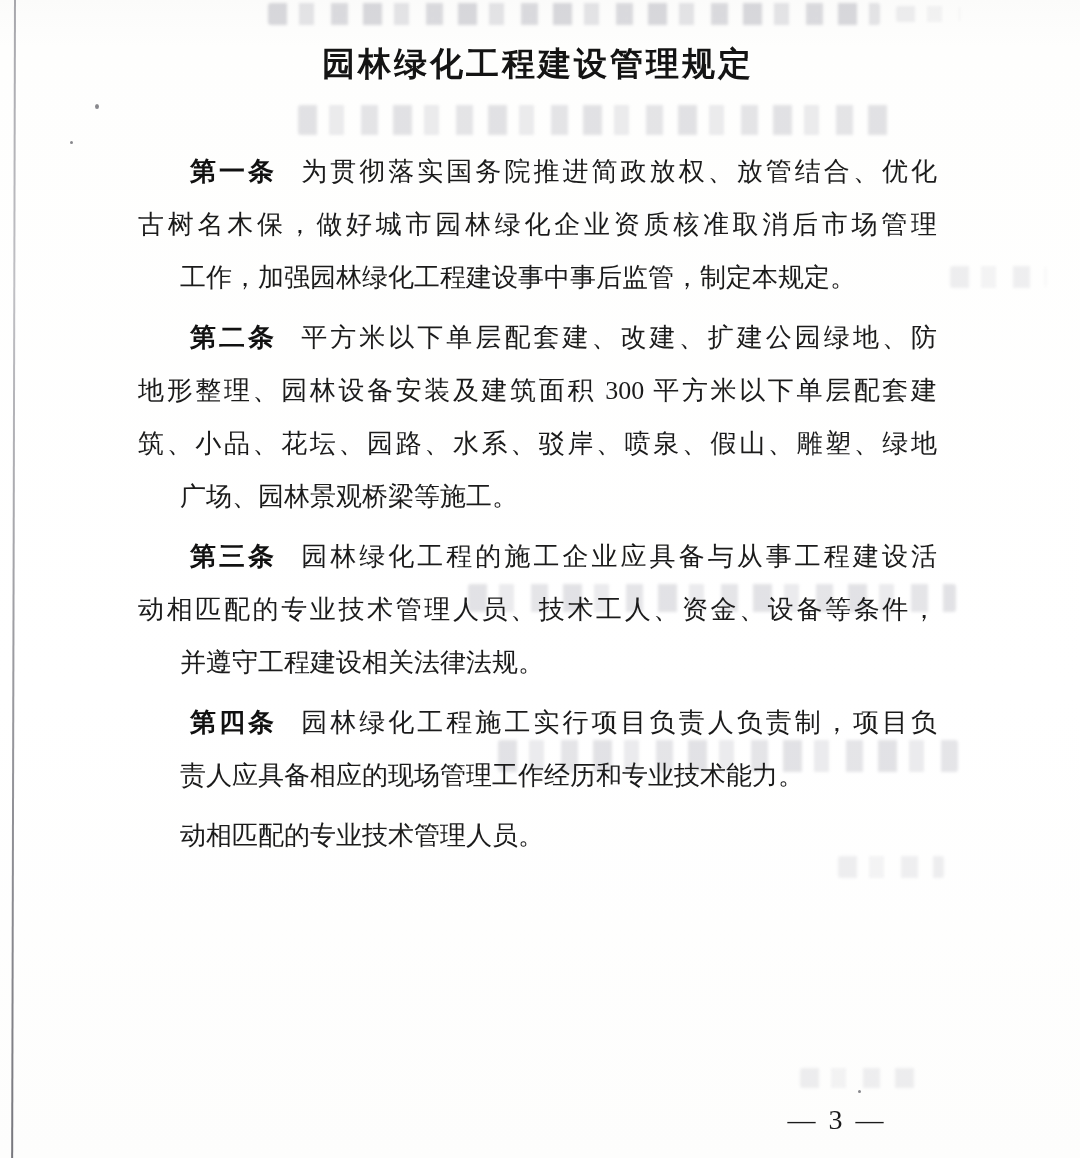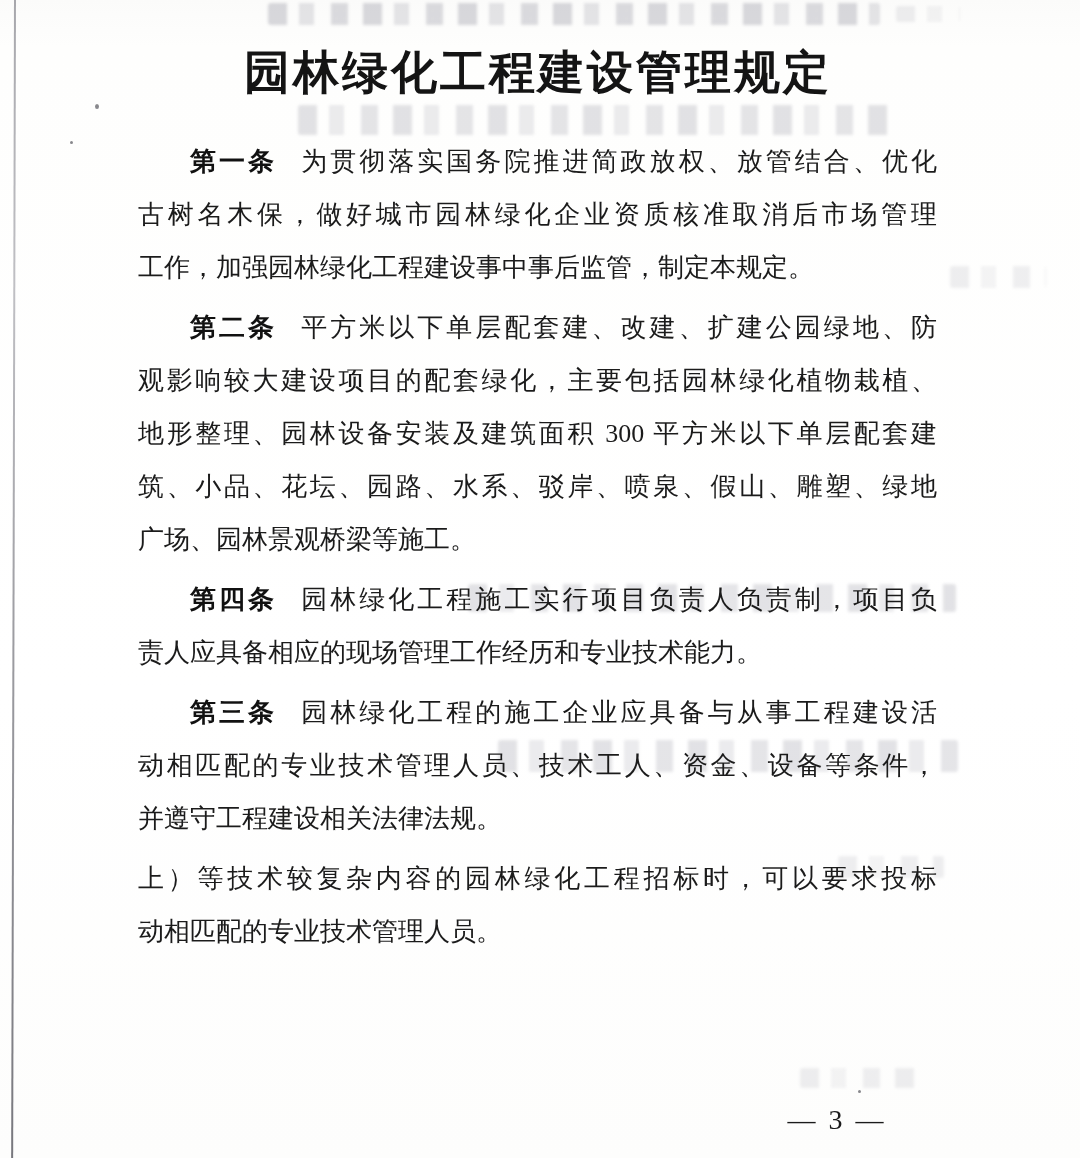--- a/index.html
+++ b/index.html
@@ -10,32 +10,32 @@
     color:#1b1b1b;
   }
   .page{position:absolute;inset:0;}
   .edge-line{
     position:absolute;left:14px;top:-6px;width:2px;height:1172px;
     background:linear-gradient(180deg,#97979d 0%,#b5b5ba 25%,#8b8b91 55%,#6f6f76 85%,#5f5f66 100%);
     transform:rotate(0.14deg);transform-origin:top center;opacity:.85;
   }
   .title{
     position:absolute;left:138px;top:42px;width:800px;margin:0;
-    text-align:center;font-size:46px;font-weight:700;letter-spacing:3px;color:#141414;
+    text-align:center;font-size:33px;font-weight:700;letter-spacing:3px;color:#141414;
   }
-  .articles{position:absolute;left:138px;top:135px;width:799px;}
+  .articles{position:absolute;left:138px;top:145px;width:799px;}
   .article{margin:0 0 0 0;padding-top:7px;}
   .article:first-child{padding-top:0;}
   .line{
     font-size:26px;height:53px;line-height:53px;
     text-align:justify;text-align-last:justify;text-justify:inter-character;
     color:#1b1b1b;
   }
   .line.first{text-indent:52px;}
-  .line.last{text-align-last:left;}
+  .line.last{text-align-last:left;margin-left:42px;}
   .num{
     font-weight:700;
     font-family:"Liberation Sans","DejaVu Sans",sans-serif;
     padding-right:24px;color:#111;
   }
   .page-number{
     position:absolute;left:772px;top:1104px;width:130px;
     font-size:28px;letter-spacing:3px;text-align:center;color:#1b1b1b;
   }
   .smudge{
@@ -73,34 +73,32 @@
   <h1 class="title">园林绿化工程建设管理规定</h1>
 
   <div class="articles" id="articles">
       <section class="article">
         <div class="line first"><span class="num">第一条</span><span>为贯彻落实国务院推进简政放权、放管结合、优化</span></div>
         <div class="line">古树名木保，做好城市园林绿化企业资质核准取消后市场管理</div>
         <div class="line last">工作，加强园林绿化工程建设事中事后监管，制定本规定。</div>
       </section>
       <section class="article">
         <div class="line first"><span class="num">第二条</span><span>平方米以下单层配套建、改建、扩建公园绿地、防</span></div>
-        <div class="line">观影响较大建设项目的配套绿化，主要包括园林绿化植物栽植、</div>
         <div class="line">地形整理、园林设备安装及建筑面积 300 平方米以下单层配套建</div>
         <div class="line">筑、小品、花坛、园路、水系、驳岸、喷泉、假山、雕塑、绿地</div>
         <div class="line last">广场、园林景观桥梁等施工。</div>
-      </section>
-      <section class="article">
-        <div class="line first"><span class="num">第四条</span><span>园林绿化工程施工实行项目负责人负责制，项目负</span></div>
-        <div class="line last">责人应具备相应的现场管理工作经历和专业技术能力。</div>
       </section>
       <section class="article">
         <div class="line first"><span class="num">第三条</span><span>园林绿化工程的施工企业应具备与从事工程建设活</span></div>
         <div class="line">动相匹配的专业技术管理人员、技术工人、资金、设备等条件，</div>
         <div class="line last">并遵守工程建设相关法律法规。</div>
       </section>
       <section class="article">
-        <div class="line">上）等技术较复杂内容的园林绿化工程招标时，可以要求投标</div>
+        <div class="line first"><span class="num">第四条</span><span>园林绿化工程施工实行项目负责人负责制，项目负</span></div>
+        <div class="line last">责人应具备相应的现场管理工作经历和专业技术能力。</div>
+      </section>
+      <section class="article">
         <div class="line last">动相匹配的专业技术管理人员。</div>
       </section>
     </div>
 
   <div class="page-number">— 3 —</div>
 </div>
 
 </body></html>

